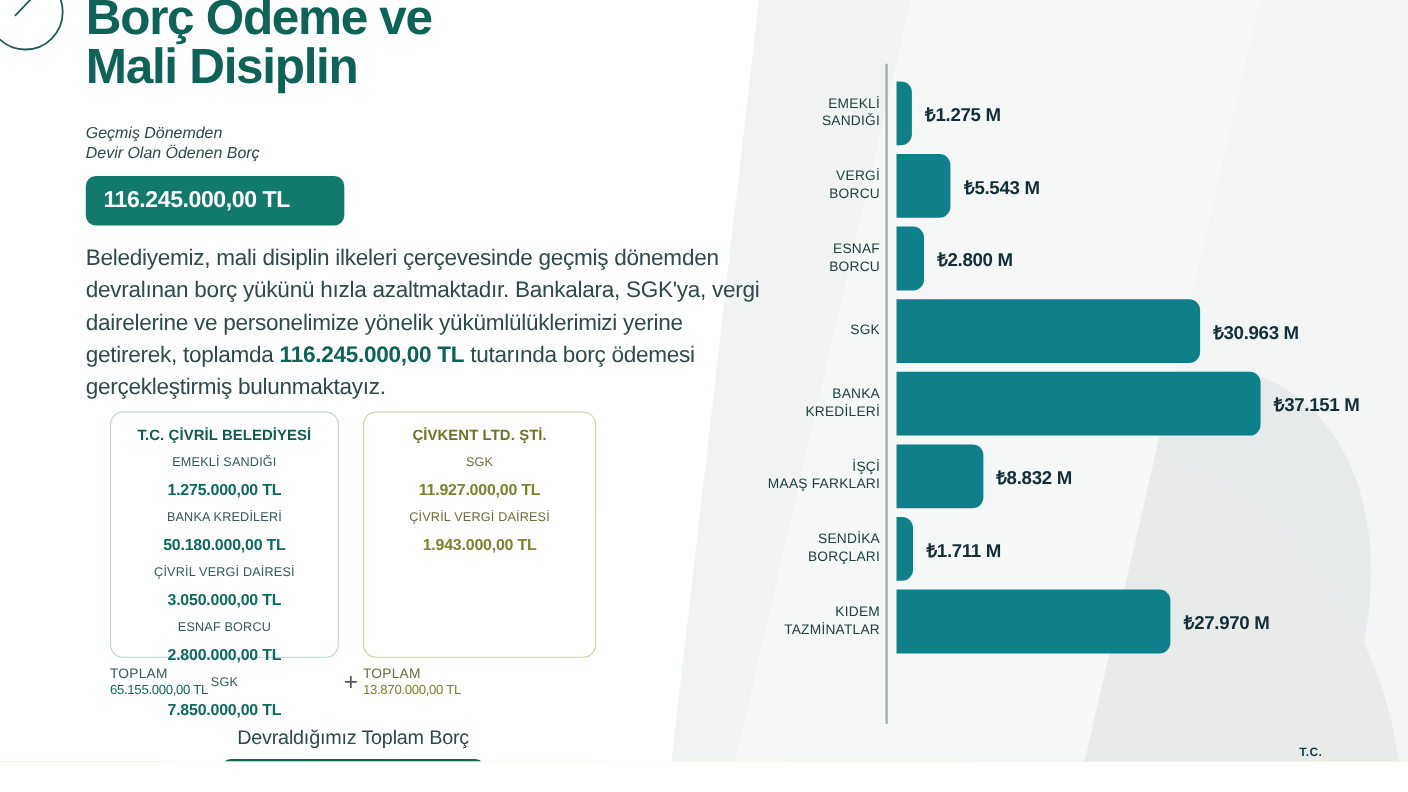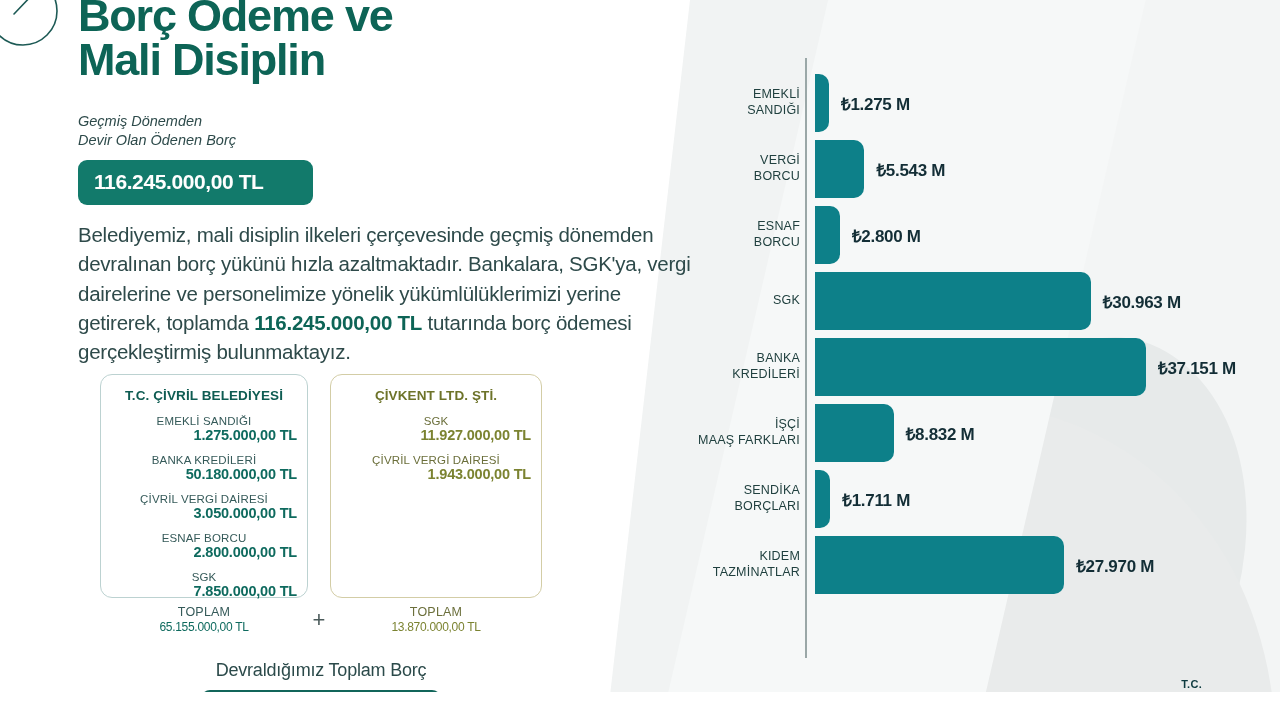--- a/index.html
+++ b/index.html
@@ -147,29 +147,29 @@
   .card.teal  { border:1px solid #bcd2d1; }
   .card.olive { width:212px; border:1px solid #d3cda6; }
   .card-title {
     font-size: 13.5px; font-weight:bold; letter-spacing:0.1px;
     margin-bottom: 12px;
   }
   .card.teal  .card-title { color:#0e5c52; }
   .card.olive .card-title { color:#6d7329; }
   .item { margin-bottom: 11px; }
   .item-label { font-size:11.5px; letter-spacing:0.15px; }
-  .item-value { font-size:14.5px; font-weight:bold; letter-spacing:-0.2px; margin-top:0;text-align:right; }
+  .item-value { font-size:14.5px; font-weight:bold; letter-spacing:-0.2px; margin-top:11px; }
   .card.teal .item-label  { color:#355a59; }
   .card.teal .item-value  { color:#0e6a5e; }
   .card.olive .item-label { color:#6b6f3b; }
   .card.olive .item-value { color:#7b8331; }
 
   
   .totals { position:absolute; left:100px; top:605px; display:flex; align-items:center; gap:0px; }
-  .total-col { width:208px; text-align:center; }
+  .total-col { width:208px; }
   .total-col.olive-col { width:212px; }
   .total-label { font-size:12.5px; letter-spacing:0.2px; }
   .total-value { font-size:12px; font-weight:normal; letter-spacing:-0.3px; margin-top:1px; }
   .total-col.teal-col .total-label { color:#355a59; }
   .total-col.teal-col .total-value { color:#0e6a5e; }
   .total-col.olive-col .total-label { color:#6b6f3b; }
   .total-col.olive-col .total-value { color:#7b8331; }
   .plus-sign { width:22px; text-align:center; color:#4a5a5a; font-size:22px; font-weight:500; }
 
   

